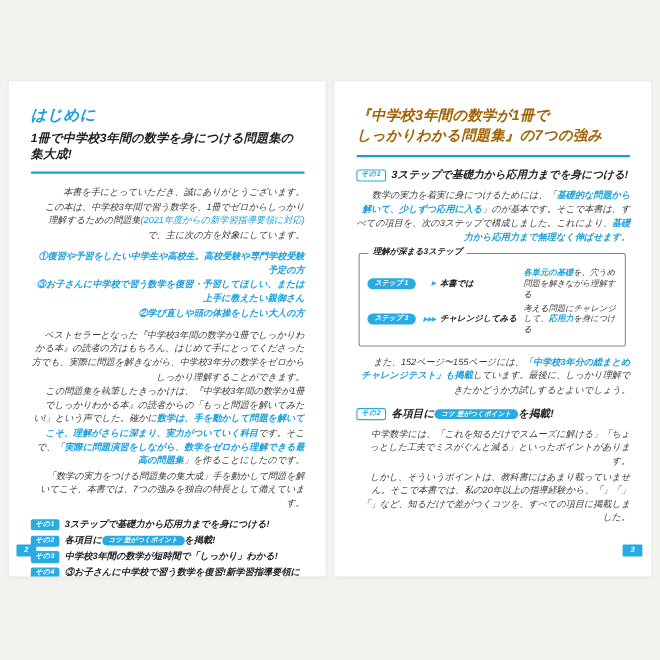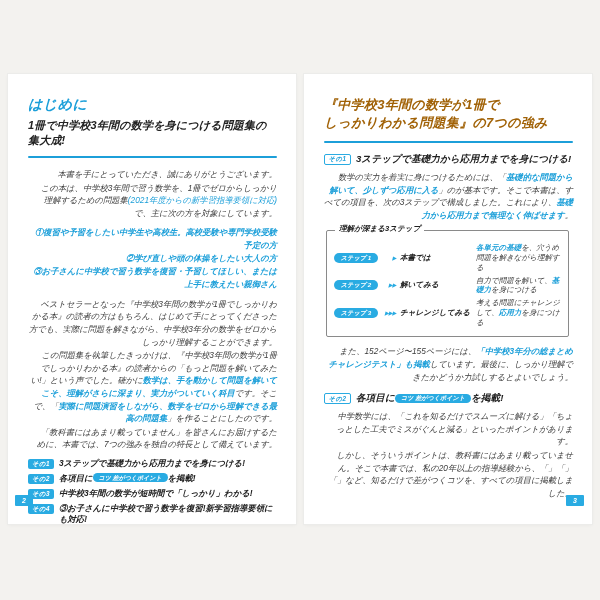--- a/index.html
+++ b/index.html
@@ -98,27 +98,27 @@
   <div class="page left">
     <div class="h-title">はじめに</div>
     <div class="h-sub">1冊で中学校3年間の数学を身につける問題集の集大成!</div>
     <div class="rule"></div>
 
     <div class="para">本書を手にとっていただき、誠にありがとうございます。</div>
     <div class="para">この本は、中学校3年間で習う数学を、1冊でゼロからしっかり理解するための問題集<span class="blq">(2021年度からの新学習指導要領に対応)</span>で、主に次の方を対象にしています。</div>
 
     <div class="audience">
       <div class="audience-item">①復習や予習をしたい中学生や高校生。高校受験や専門学校受験予定の方</div>
+      <div class="audience-item">③お子さんに中学校で習う数学を復習・予習してほしい、または上手に教えたい親御さん</div>
       <div class="audience-item">②学び直しや頭の体操をしたい大人の方</div>
-      <div class="audience-item">③お子さんに中学校で習う数学を復習・予習してほしい、または上手に教えたい親御さん</div>
     </div>
 
     <div class="para">ベストセラーとなった『中学校3年間の数学が1冊でしっかりわかる本』の読者の方はもちろん、はじめて手にとってくださった方でも、実際に問題を解きながら、中学校3年分の数学をゼロからしっかり理解することができます。</div>
     <div class="para gap-s">この問題集を執筆したきっかけは、『中学校3年間の数学が1冊でしっかりわかる本』の読者からの「もっと問題を解いてみたい!」という声でした。確かに<span class="bl">数学は、手を動かして問題を解いてこそ、理解がさらに深まり、実力がついていく科目</span>です。そこで、「<span class="bl">実際に問題演習をしながら、数学をゼロから理解できる最高の問題集</span>」を作ることにしたのです。</div>
-    <div class="para">「教科書にはあまり載っていません」を皆さんにお届けするために、本書では、7つの強みを独自の特長として備えています。</div>
+    <div class="para">「数学の実力をつける問題集の集大成」手を動かして問題を解いてこそ、本書では、7つの強みを独自の特長として備えています。</div>
 
     <div class="strengths">
       <div class="strength">
         <span class="tag">その1</span>
         <span class="strength-text">3ステップで基礎力から応用力までを身につける!</span>
       </div>
       <div class="strength">
         <span class="tag">その2</span>
         <span class="strength-text">各項目に<span class="mini-badge">コツ 差がつくポイント</span>を掲載!</span>
       </div>
@@ -151,26 +151,20 @@
 
     <div class="steps-box">
       <span class="steps-box-title">理解が深まる3ステップ</span>
       <div class="step-row">
         <span class="step-badge">ステップ 1</span>
         <span class="step-arrows">▶</span>
         <span class="step-action">本書では</span>
         <span class="step-desc"><span class="bl">各単元の基礎</span>を、穴うめ問題を解きながら理解する</span>
       </div>
       <div class="step-row">
-        <span class="step-badge">ステップ 2</span>
-        <span class="step-arrows">▶▶</span>
-        <span class="step-action">解いてみる</span>
-        <span class="step-desc">自力で問題を解いて、<span class="bl">基礎力</span>を身につける</span>
-      </div>
-      <div class="step-row">
         <span class="step-badge">ステップ 3</span>
         <span class="step-arrows">▶▶▶</span>
         <span class="step-action">チャレンジしてみる</span>
         <span class="step-desc">考える問題にチャレンジして、<span class="bl">応用力</span>を身につける</span>
       </div>
     </div>
 
     <div class="para">また、152ページ〜155ページには、<span class="bl">「中学校3年分の総まとめ チャレンジテスト」も掲載</span>しています。最後に、しっかり理解できたかどうか力試しするとよいでしょう。</div>
 
     <div class="sec-head">

